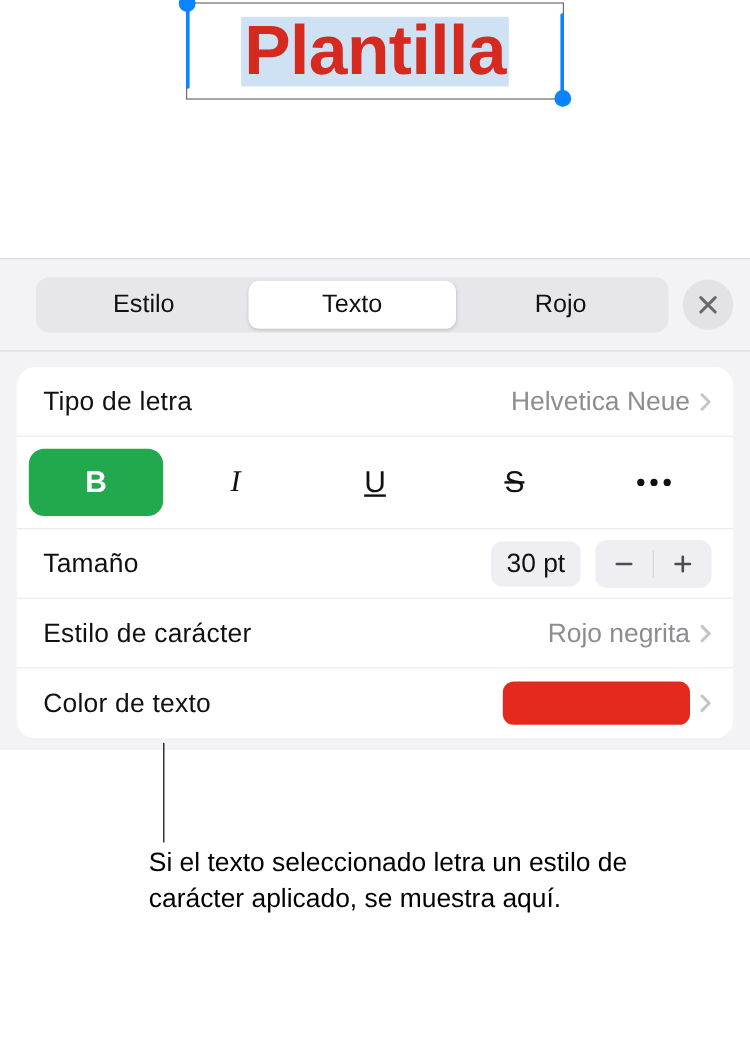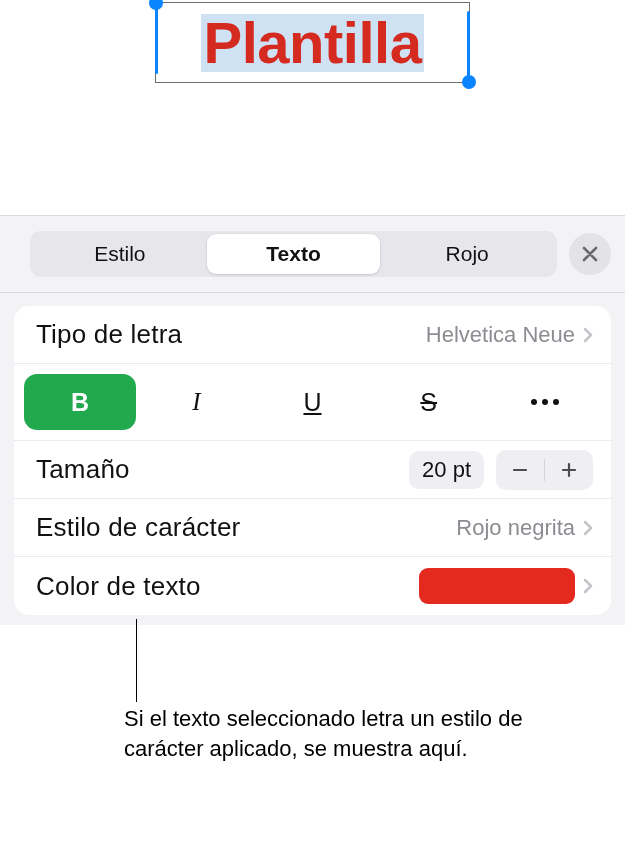--- a/index.html
+++ b/index.html
@@ -97,21 +97,21 @@
       display: flex;
       align-items: center;
       justify-content: center;
       font-size: 21px;
       color: #111;
       border-radius: 9px;
       cursor: pointer;
     }
     .seg.active {
       background: #fff;
-      font-weight: 700;
+      font-weight: 400;
       box-shadow: 0 1px 3px rgba(0,0,0,0.12), 0 0 0 0.5px rgba(0,0,0,0.04);
     }
 
     .closebtn {
       width: 42px;
       height: 42px;
       border-radius: 50%;
       background: #e3e2e6;
       display: flex;
       align-items: center;
@@ -132,21 +132,21 @@
       align-items: center;
       justify-content: space-between;
       min-height: 58px;
       padding: 0 18px 0 22px;
       border-bottom: 1px solid #eceaee;
       position: relative;
     }
     .row:last-child { border-bottom: none; }
 
     .row .label {
-      font-size: 26px;
+      font-size: 22px;
       color: #111;
       letter-spacing: 0.2px;
     }
 
     .row .value {
       font-size: 22px;
       color: #8d8c92;
     }
 
     .row .right {
@@ -328,21 +328,21 @@
               <span></span>
               <span></span>
             </div>
         </div>
       </div>
     </div>
 
     <div class="row">
       <span class="label">Tamaño</span>
       <div class="sizebox">
-        <div class="sizeval">20 pt</div>
+        <div class="sizeval">30 pt</div>
         <div class="stepper">
           <div class="stepbtn">
             <svg width="18" height="18" viewBox="0 0 18 18">
                 <path d="M3 9 H15" stroke="currentColor" stroke-width="2.2" stroke-linecap="round"></path>
               </svg>
           </div>
           <div class="stepdiv"></div>
           <div class="stepbtn">
             <svg width="18" height="18" viewBox="0 0 18 18">
                 <path d="M3 9 H15 M9 3 V15" stroke="currentColor" stroke-width="2.2" stroke-linecap="round"></path>

